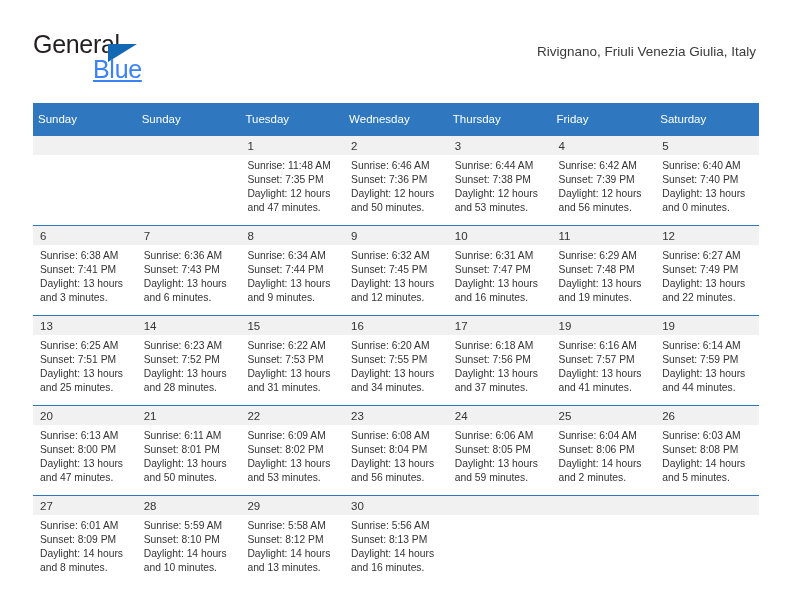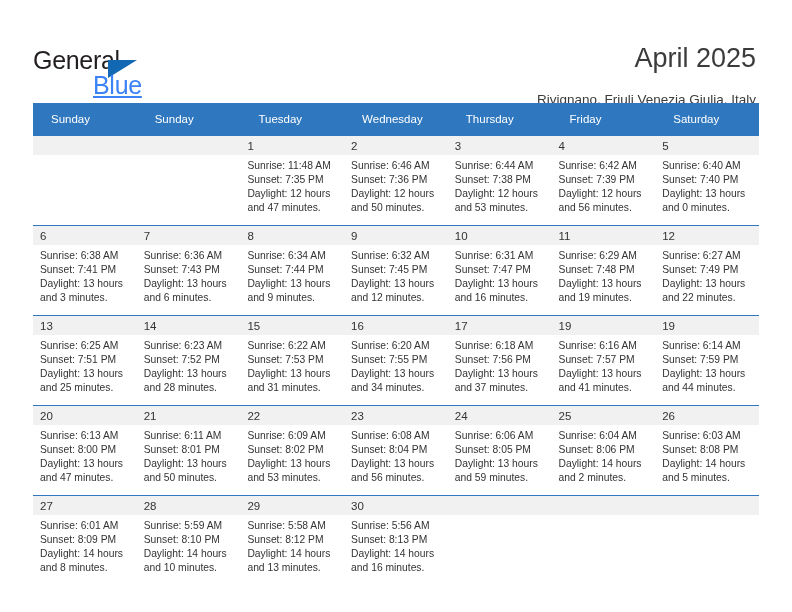--- a/index.html
+++ b/index.html
@@ -18,21 +18,21 @@
     position: relative;
     width: 792px;
     height: 612px;
     box-sizing: border-box;
   }
 
   
   .header {
     position: absolute;
     left: 0;
-    top: 16px;
+    top: 0;
     width: 792px;
     height: 95px;
   }
   .logo {
     position: absolute;
     left: 33px;
     top: 30px;
     width: 200px;
     height: 55px;
   }
@@ -92,21 +92,21 @@
     width: 726px;
     border-collapse: collapse;
     table-layout: fixed;
   }
   .calendar th {
     background: #2f78bf;
     color: #ffffff;
     font-size: 11.5px;
     font-weight: normal;
     text-align: left;
-    padding: 6px 0 6px 18px;
+    padding: 6px 0 6px 5px;
     height: 20px;
     border: none;
   }
   .calendar td {
     vertical-align: top;
     padding: 0;
     border: none;
     border-top: 1.5px solid #2f78bf;
     height: 89px;
     width: 103.7px;
@@ -146,21 +146,20 @@
 
   <div class="header">
 
     <div class="logo">
       <span class="logo-general">General</span>
       <span class="logo-triangle"></span>
       <span class="logo-blue">Blue</span>
     </div>
 
     <div class="title-block">
-      <div class="cal-title">April 2025</div>
       <div class="cal-subtitle">Rivignano, Friuli Venezia Giulia, Italy</div>
     </div>
 
   </div>
 
   <table class="calendar">
     <thead>
       <tr>
         <th>Sunday</th>
         <th>Sunday</th>

